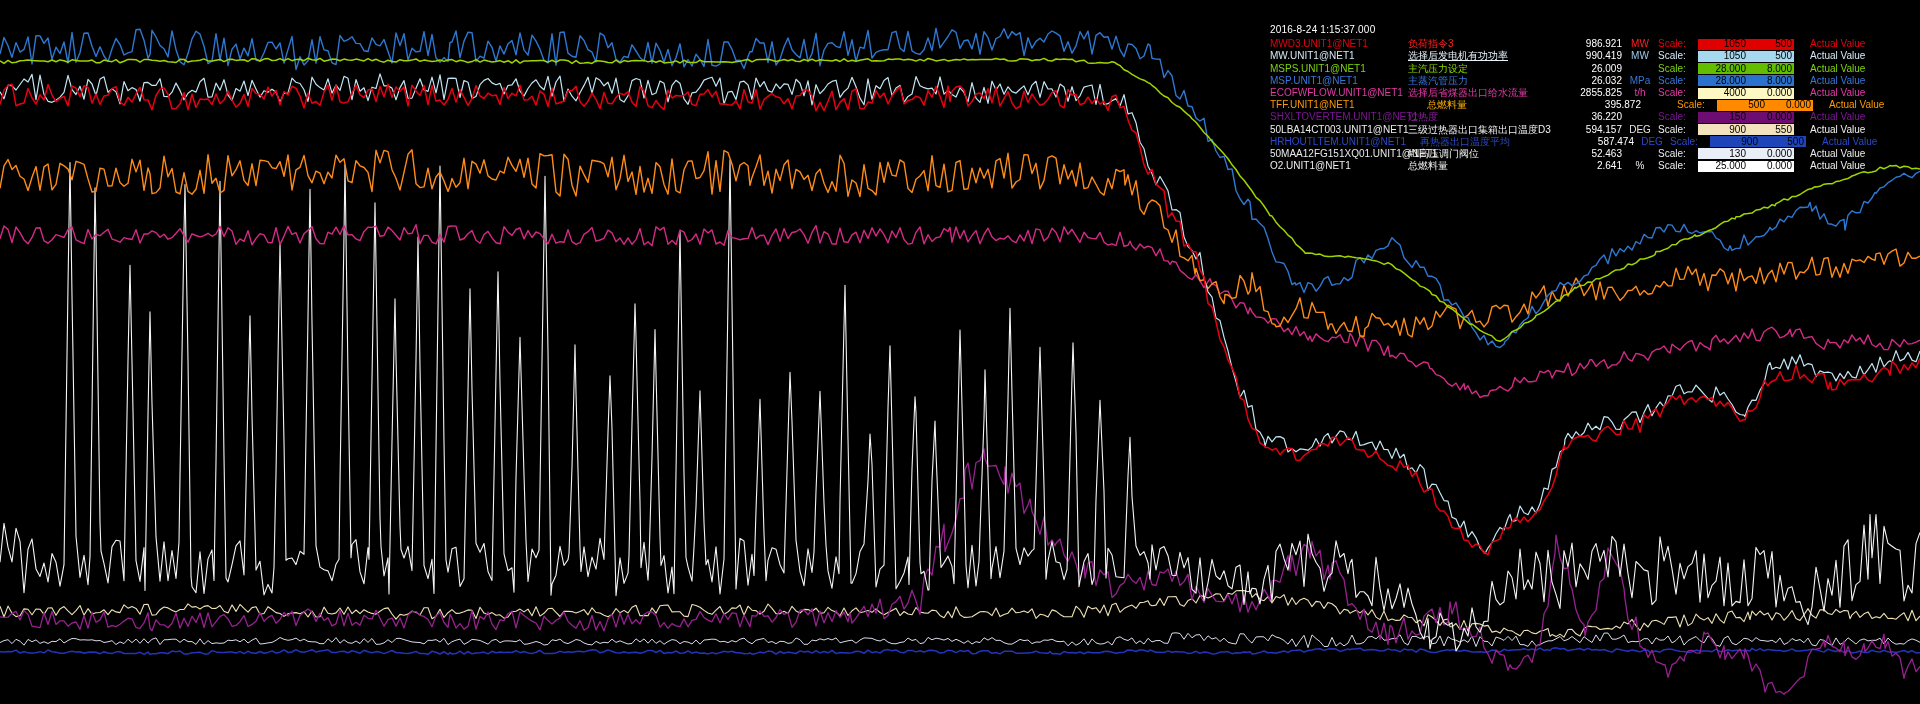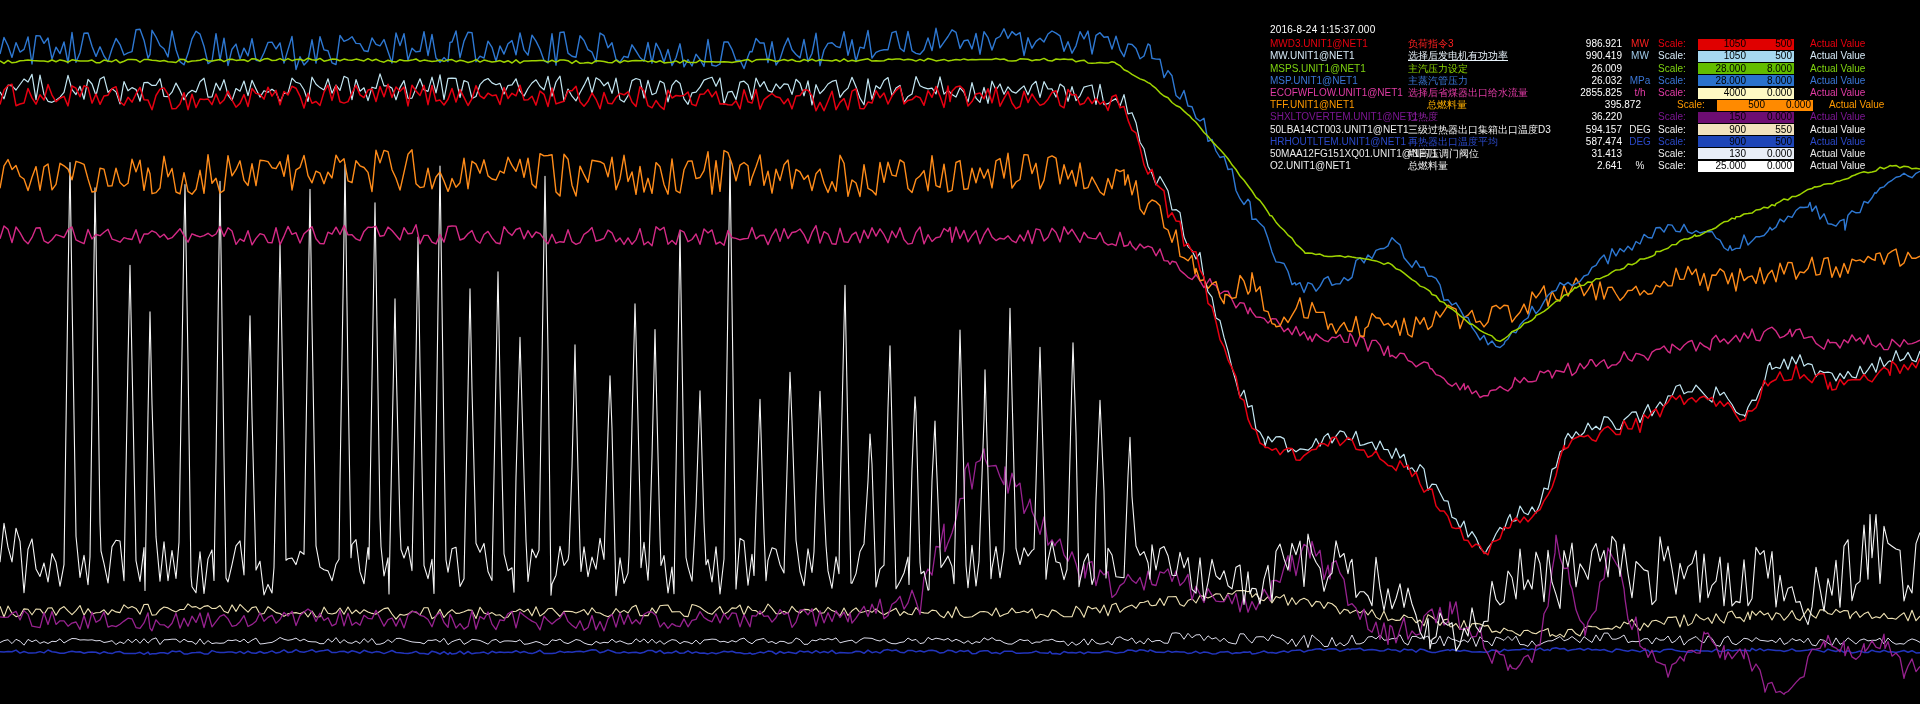--- a/index.html
+++ b/index.html
@@ -131,34 +131,34 @@
           <span class="c-unit" style="color: rgb(232, 232, 232);">DEG</span>
           <span class="c-lab" style="color: rgb(239, 239, 239);">Scale:</span>
           <span class="c-band" style="background: rgb(242, 227, 189); color: rgb(0, 0, 0);">
             <span class="hi">900</span>
             <span class="lo">550</span>
           </span>
           <span class="c-act" style="color: rgb(239, 239, 239);">Actual Value</span>
         </div>
         <div class="lrow">
           <span class="c-tag" style="color: rgb(43, 73, 200);">HRHOUTLTEM.UNIT1@NET1</span>
-          <span class="c-desc" style="color: rgb(43, 73, 200);">再热器出口温度平均</span>
+          <span class="c-desc" style="color: rgb(43, 73, 200); margin-left: 12px;">再热器出口温度平均</span>
           <span class="c-val">587.474</span>
           <span class="c-unit" style="color: rgb(43, 73, 200);">DEG</span>
           <span class="c-lab" style="color: rgb(43, 73, 200);">Scale:</span>
           <span class="c-band" style="background: rgb(29, 69, 184); color: rgb(0, 0, 0);">
             <span class="hi">900</span>
             <span class="lo">500</span>
           </span>
           <span class="c-act" style="color: rgb(43, 73, 200);">Actual Value</span>
         </div>
         <div class="lrow">
           <span class="c-tag" style="color: rgb(233, 233, 233);">50MAA12FG151XQ01.UNIT1@NET1</span>
           <span class="c-desc" style="color: rgb(240, 240, 240);">#1高压调门阀位</span>
-          <span class="c-val">31.413</span>
+          <span class="c-val">52.463</span>
           <span class="c-unit" style="color: rgb(233, 233, 233);"></span>
           <span class="c-lab" style="color: rgb(233, 233, 233);">Scale:</span>
           <span class="c-band" style="background: rgb(233, 238, 247); color: rgb(0, 0, 0);">
             <span class="hi">130</span>
             <span class="lo">0.000</span>
           </span>
           <span class="c-act" style="color: rgb(233, 233, 233);">Actual Value</span>
         </div>
         <div class="lrow">
           <span class="c-tag" style="color: rgb(238, 238, 238);">O2.UNIT1@NET1</span>

